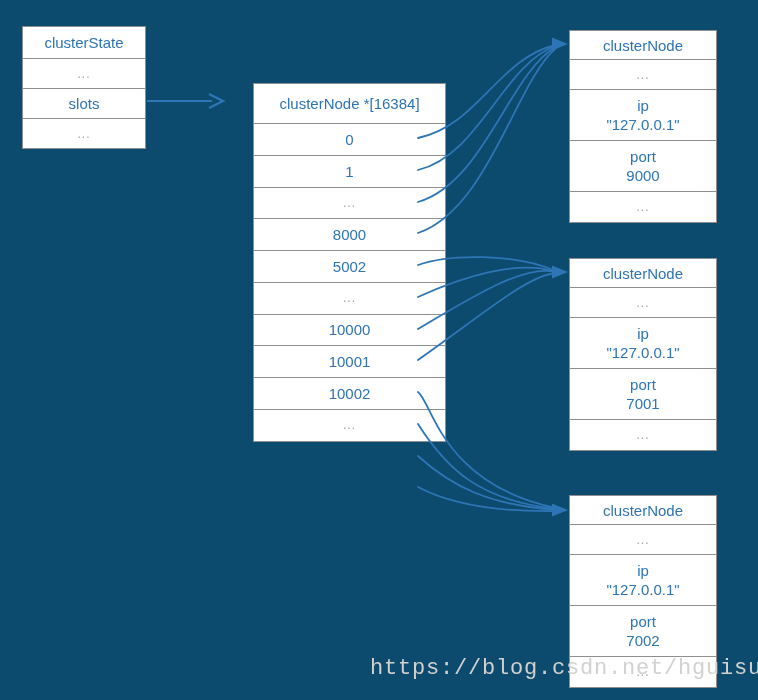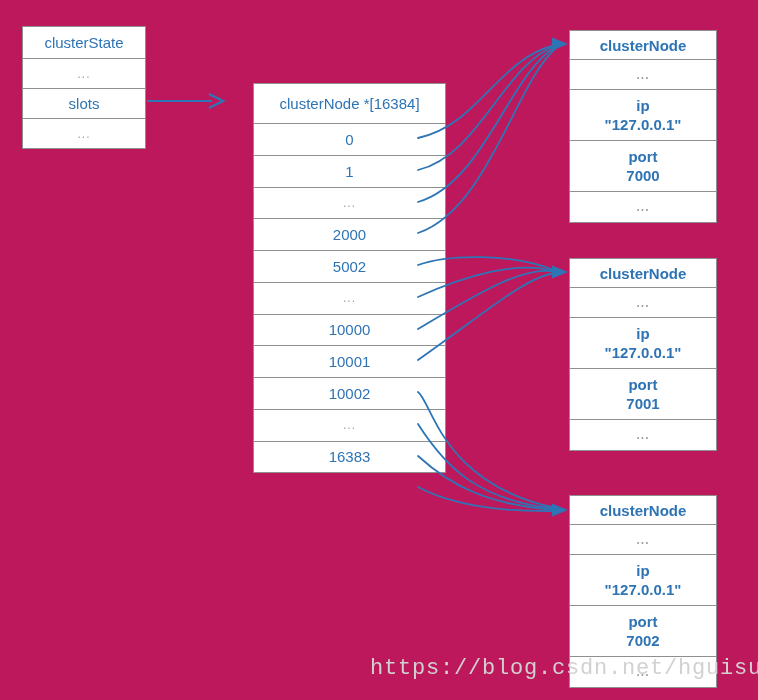--- a/index.html
+++ b/index.html
@@ -5,21 +5,21 @@
   :root{
     --accent-blue:#2e74b5;
     --border-gray:#8f8f8f;
     --arrow-blue:#2e75b6;
     --dots-gray:#9aa4ae;
     --watermark-gray:#d2d1d0;
     --watermark-small-gray:#c7c6c5;
   }
   html,body{margin:0;padding:0;background:#fff;}
   #stage{
-    position:relative;width:758px;height:700px;background:#be185d;
+    position:relative;width:758px;height:700px;background:#0c4a6e;
     font-family:"Liberation Sans","DejaVu Sans",sans-serif;overflow:hidden;
   }
   .box{
     position:absolute;box-sizing:border-box;border:1px solid var(--border-gray);
     background:#fff;z-index:1;
   }
   .cell{
     box-sizing:border-box;display:flex;align-items:center;justify-content:center;
     color:var(--accent-blue);font-size:15px;text-align:center;
   }
@@ -28,21 +28,21 @@
   .cell.twoline{flex-direction:column;line-height:19px;}
   
   .cluster-state{left:22px;top:26px;width:124px;}
   .cluster-state .cell{height:30px;}
   .cluster-state .cell.header{height:31px;}
   
   .slots-table{left:225px;top:83px;width:193px;margin-left:28px;}
   .slots-table .cell{height:31.75px;}
   .slots-table .cell.header{height:39px;}
   
-  .node{left:569px;width:148px;font-weight:bold;}
+  .node{left:569px;width:148px;}
   .node .cell.header{height:28px;}
   .node .cell.dots-top{height:30px;}
   .node .cell.ip{height:51px;}
   .node .cell.port{height:51px;}
   .node .cell.dots-bottom{height:31px;}
   #node-1{top:30px;}
   #node-2{top:258px;}
   #node-3{top:495px;}
   
   #arrows{position:absolute;left:0;top:0;width:758px;height:700px;z-index:2;pointer-events:none;}
@@ -71,40 +71,39 @@
     <div class="cell dots">...</div>
     <div class="cell">slots</div>
     <div class="cell dots">...</div>
   </div>
 
   <div class="box slots-table">
     <div class="cell header">clusterNode *[16384]</div>
     <div class="cell">0</div>
     <div class="cell">1</div>
     <div class="cell dots">...</div>
-    <div class="cell">2000</div>
+    <div class="cell">8000</div>
     <div class="cell">5002</div>
     <div class="cell dots">...</div>
     <div class="cell">10000</div>
     <div class="cell">10001</div>
     <div class="cell">10002</div>
     <div class="cell dots">...</div>
-    <div class="cell">16383</div>
   </div>
 
   <div class="box node" id="node-1">
     <div class="cell header">clusterNode</div>
     <div class="cell dots dots-top">...</div>
     <div class="cell twoline ip">
       <div>ip</div>
       <div>"127.0.0.1"</div>
     </div>
     <div class="cell twoline port">
       <div>port</div>
-      <div>7000</div>
+      <div>9000</div>
     </div>
     <div class="cell dots dots-bottom">...</div>
   </div>
 
   <div class="box node" id="node-2">
     <div class="cell header">clusterNode</div>
     <div class="cell dots dots-top">...</div>
     <div class="cell twoline ip">
       <div>ip</div>
       <div>"127.0.0.1"</div>

